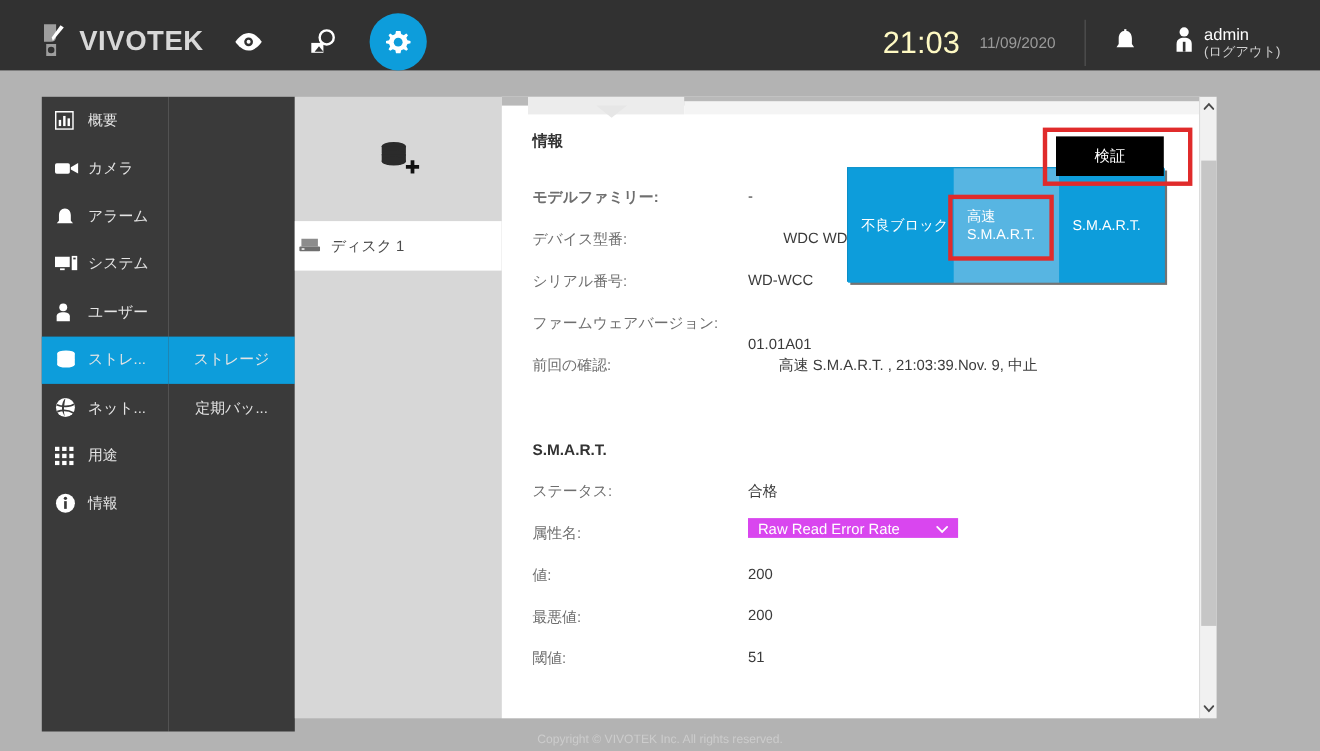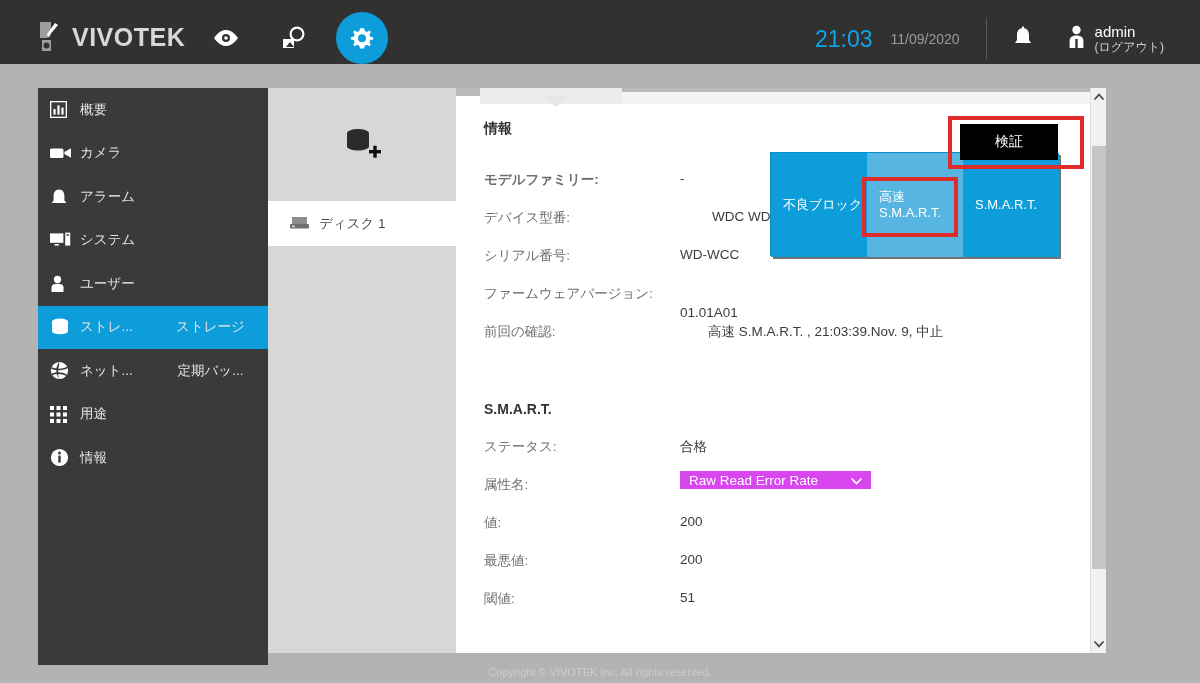--- a/index.html
+++ b/index.html
@@ -31,21 +31,21 @@
   .hdr-icon {
     width: 52px; height: 52px; border-radius: 50%;
     display: flex; align-items: center; justify-content: center;
     cursor: pointer;
   }
   .hdr-icon.active { background: #0d9ddb; }
   .hdr-right {
     position: absolute; right: 0; top: 0; height: 78px;
     display: flex; align-items: center;
   }
-  .hdr-time { color: #0ea5e9; font-size: 23px; font-weight: normal; }
+  .hdr-time { color: #fef9c3; font-size: 28px; font-weight: normal; }
   .hdr-date { color: #9a9a9a; font-size: 14px; margin-left: 18px; }
   .hdr-sep { width: 1px; height: 42px; background: #565656; margin: 0 26px; }
   .hdr-bell { margin-right: 34px; cursor: pointer; }
   .hdr-user { display: flex; align-items: center; gap: 9px; margin-right: 36px; cursor: pointer; }
   .hdr-user-txt { line-height: 1.15; }
   .hdr-user-name { color: #fff; font-size: 15px; }
   .hdr-user-logout { color: #d0d0d0; font-size: 12px; }
 
   
   .nav-primary {
@@ -72,21 +72,21 @@
   .disk-pane {
     position: absolute; left: 268px; top: 88px; width: 188px; height: 565px;
     background: #d7d7d7;
   }
   .disk-add {
     height: 113px; display: flex; align-items: center; justify-content: center;
     cursor: pointer;
   }
   .disk-row {
     height: 45px; background: #fff; display: flex; align-items: center;
-    padding-left: 22px; gap: 10px; color: #4a4a4a; font-size: 13.5px;
+    padding-left: 4px; gap: 10px; color: #4a4a4a; font-size: 13.5px;
     cursor: pointer;
   }
 
   
   .content {
     position: absolute; left: 456px; top: 88px; width: 634px; height: 565px;
     background: #ffffff; overflow: hidden;
   }
   .tabstrip {
     position: absolute; left: 0; top: 0; width: 634px; height: 8px;

